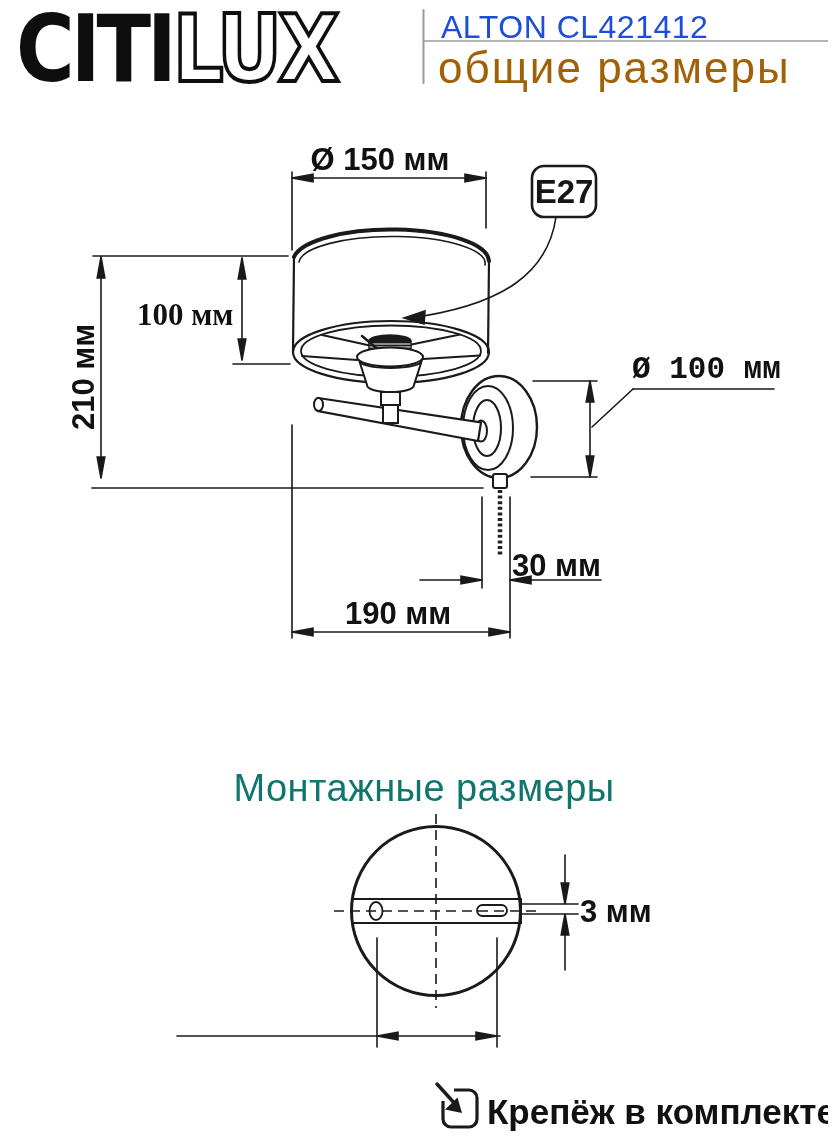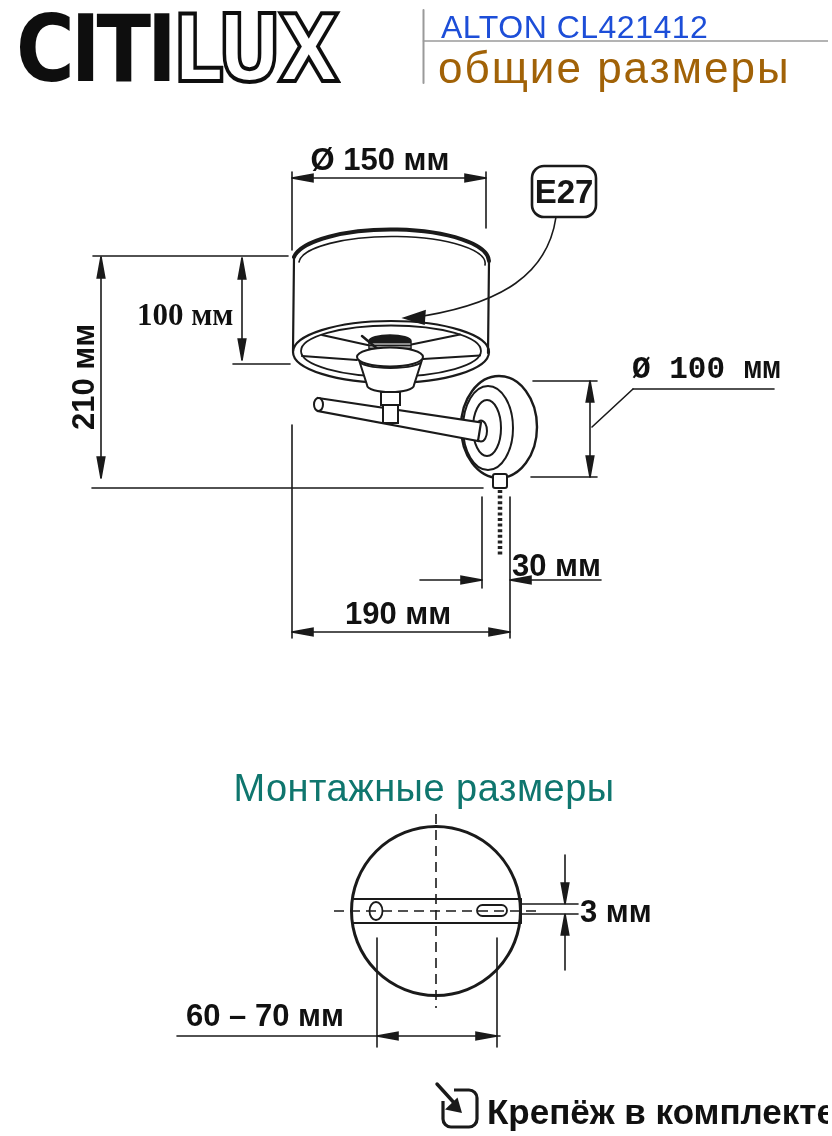--- a/index.html
+++ b/index.html
@@ -197,16 +197,15 @@
   <div class="abs dim ctr d150">Ø 150 мм</div>
   <div class="abs e27">E27</div>
   <div class="abs dim d100v">100 мм</div>
   <div class="abs dim d210">210 мм</div>
   <div class="abs dim d100d">Ø 100 мм</div>
   <div class="abs dim d25">30 мм</div>
   <div class="abs dim ctr d190">190 мм</div>
 
   <div class="abs ctr mtitle">Монтажные размеры</div>
   <div class="abs dim d5">3 мм</div>
-  <div class="abs dim d6070">60 – 70 мм</div>
 
   <div class="abs foot">Крепёж в комплекте</div>
 </div>
 
 </body></html>

